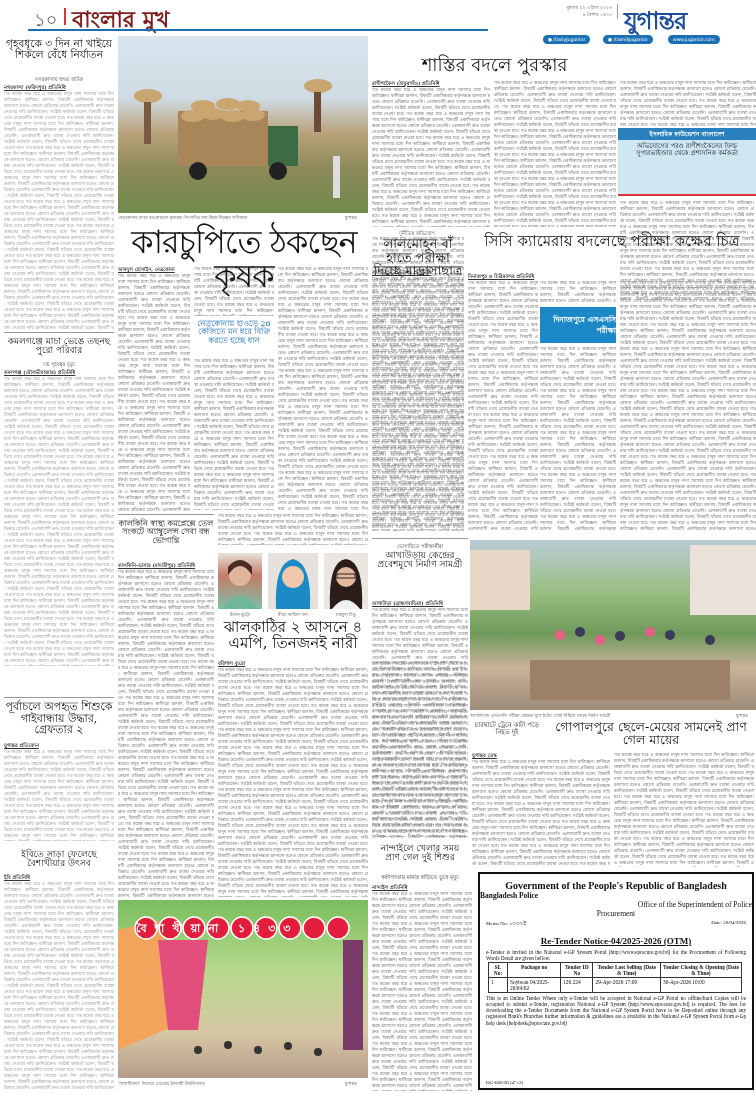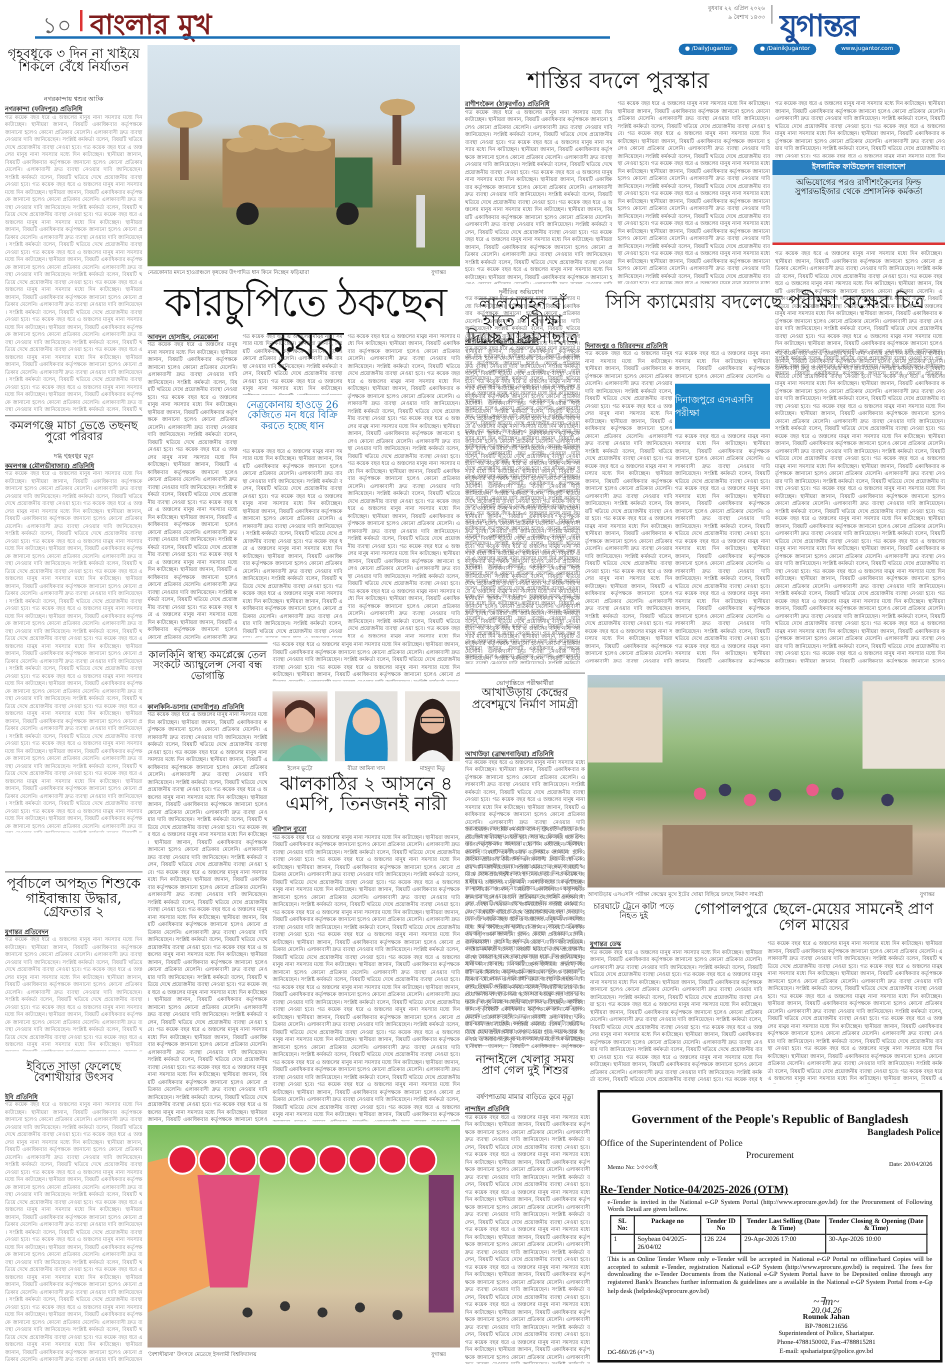--- a/index.html
+++ b/index.html
@@ -18,21 +18,21 @@
 .masthead-bar{left:64px;top:8px;width:1.5px;height:17px;background:#d33}
 .masthead-title{left:72px;top:2px;font-size:22px;font-weight:bold;color:#7f1d1d;font-family:"DejaVu Sans",sans-serif}
 .blue-line{left:28px;top:29px;width:460px;height:2px;background:#1a6fb5}
 .date-block{left:552px;top:4px;font-size:4.6px;color:#666;text-align:right;line-height:7px;width:60px}
 .date-bar{left:617px;top:4px;width:1px;height:15px;background:#999}
 .logo{left:624px;top:2px;font-size:24px;font-weight:bold;color:#1d4e9c;font-family:"DejaVu Serif",serif;letter-spacing:-1px}
 .social{top:35px;height:9px;border-radius:5px;background:#1a6fb5;color:#fff;font-size:4.5px;line-height:9px;padding:0 5px;font-family:"DejaVu Sans",sans-serif;white-space:nowrap}
 
 .islamic-box{left:618px;top:130px;width:138px;height:66px;background:#cfe7f3;border-bottom:2px solid #d33}
 .islamic-label{left:618px;top:128px;width:138px;height:12px;background:#2a7fbf;color:#fff;font-size:6px;font-weight:bold;text-align:center;line-height:12px;font-family:"DejaVu Sans",sans-serif}
-.dinajpur-box{left:540px;top:307px;width:76px;height:36px;background:#1d88c8;color:#fff;font-size:7.5px;font-weight:normal;text-align:left;line-height:11px;padding-top:7px;font-family:"DejaVu Sans",sans-serif}
+.dinajpur-box{left:540px;top:307px;width:76px;height:36px;background:#1d88c8;color:#fff;font-size:7.5px;font-weight:bold;text-align:right;line-height:11px;padding-top:7px;font-family:"DejaVu Sans",sans-serif}
 .tender{left:478px;top:872px;width:276px;height:218px;border:2px solid #111;background:#fff;font-family:"Liberation Serif",serif;color:#111}
 .tender table{border-collapse:collapse;width:254px;margin-left:8px;font-size:5.4px}
 .tender th,.tender td{border:1px solid #333;padding:1px 2px;vertical-align:top}
 .tender th{font-weight:bold;text-align:center}
 </style>
 </head>
 <body>
 
 <div class="abs masthead-num">১০</div>
 <div class="abs masthead-bar"></div>
@@ -213,34 +213,35 @@
         <circle cx="220" cy="28" r="11"></circle>
     </g>
     <g fill="#333">
         <circle cx="80" cy="150" r="4"></circle>
         <circle cx="110" cy="145" r="4"></circle>
         <circle cx="140" cy="150" r="4"></circle>
         <circle cx="170" cy="146" r="4"></circle>
         <circle cx="200" cy="152" r="4"></circle>
       </g>
   </svg>
+  <div class="abs" style="left:18px;top:20px;width:220px;font-size:11px;font-weight:bold;color:#fff;letter-spacing:8px;white-space:nowrap;font-family:'DejaVu Sans',sans-serif">বৈশাখীয়ানা ১৪৩৩</div>
 </div>
 <div class="abs caption" style="left:118px;top:1081px;width:200px">‘বৈশাখীয়ানা’ উৎসবে মেতেছে ইসলামী বিশ্ববিদ্যালয়</div>
 <div class="abs caption" style="left:345px;top:1081px">যুগান্তর</div>
 
 <div class="abs tender">
-  <div style="text-align:center;font-weight:bold;font-size:10px;margin-top:16px">Government of the People's Republic of Bangladesh</div>
-  <div style="text-align:right;font-weight:bold;font-size:7.5px">Bangladesh Police</div>
-  <div style="text-align:left;font-size:7.5px">Office of the Superintendent of Police</div>
+  <div style="text-align:center;font-weight:bold;font-size:10px;margin-top:6px">Government of the People's Republic of Bangladesh</div>
+  <div style="text-align:left;font-weight:bold;font-size:7.5px">Bangladesh Police</div>
+  <div style="text-align:right;font-size:7.5px">Office of the Superintendent of Police</div>
   <div style="text-align:center;font-size:7.5px">Procurement</div>
   <div style="display:flex;justify-content:space-between;font-size:5px;padding:2px 6px">
     <span>Memo No: ১৩৩৩/ই</span>
     <span>Date: 20/04/2026</span>
   </div>
-  <div style="text-align:left;font-weight:bold;font-size:9px;text-decoration:underline;margin:6px 0 3px">Re-Tender Notice-04/2025-2026 (OTM)</div>
+  <div style="text-align:center;font-weight:bold;font-size:9px;text-decoration:underline;margin:6px 0 3px">Re-Tender Notice-04/2025-2026 (OTM)</div>
   <div style="font-size:5.2px;padding:0 6px;text-align:justify;line-height:6.3px">e-Tender is invited in the National e-GP System Portal (http://www.eprocure.gov.bd) for the Procurement of Following Words Detail are given bellow.</div>
   <table>
     <thead>
         <tr>
       <th>SL No:</th>
       <th>Package no</th>
       <th>Tender ID No</th>
       <th>Tender Last Selling (Date &amp; Time)</th>
       <th>Tender Closing &amp; Opening (Date &amp; Time)</th>
     </tr>
@@ -249,23 +250,14 @@
         <tr>
       <td>1</td>
       <td>Soybean 04/2025-26/04/02</td>
       <td>126 224</td>
       <td>29-Apr-2026 17:00</td>
       <td>30-Apr-2026 10:00</td>
     </tr>
       </tbody>
   </table>
   <div style="font-size:5.2px;padding:2px 6px;text-align:justify;line-height:6.3px">This is an Online Tender Where only e-Tender will be accepted in National e-GP Portal no offline/hard Copies will be accepted to submit e-Tender, registration National e-GP System (http://www.eprocure.gov.bd) is required. The fees for downloading the e-Tender Documents from the National e-GP System Portal have to be Deposited online through any registered Bank's Branches further information &amp; guidelines are a available in the National e-GP System Portal from e-Gp help desk (helpdesk@eprocure.gov.bd)</div>
-  <div style="position:absolute;right:36px;top:164px;width:110px;text-align:center;font-size:5.2px;line-height:6.6px">
-    <div style="font-size:9px;font-style:italic;color:#333">~ꟻm~</div>
-    <div style="font-size:7px;font-style:italic">20.04.26</div>
-    <div style="font-weight:bold;font-size:6px">Rounok Jahan</div>
-    <div>BP-7808121656</div>
-    <div>Superintendent of Police, Shariatpur.</div>
-    <div>Phone-4788150002, Fax-4788815281</div>
-    <div>E-mail: spshariatpur@police.gov.bd</div>
-  </div>
   <div style="position:absolute;left:6px;bottom:3px;font-size:5px">DG-660/26 (4"×3)</div>
 </div>
 
 </body></html>

